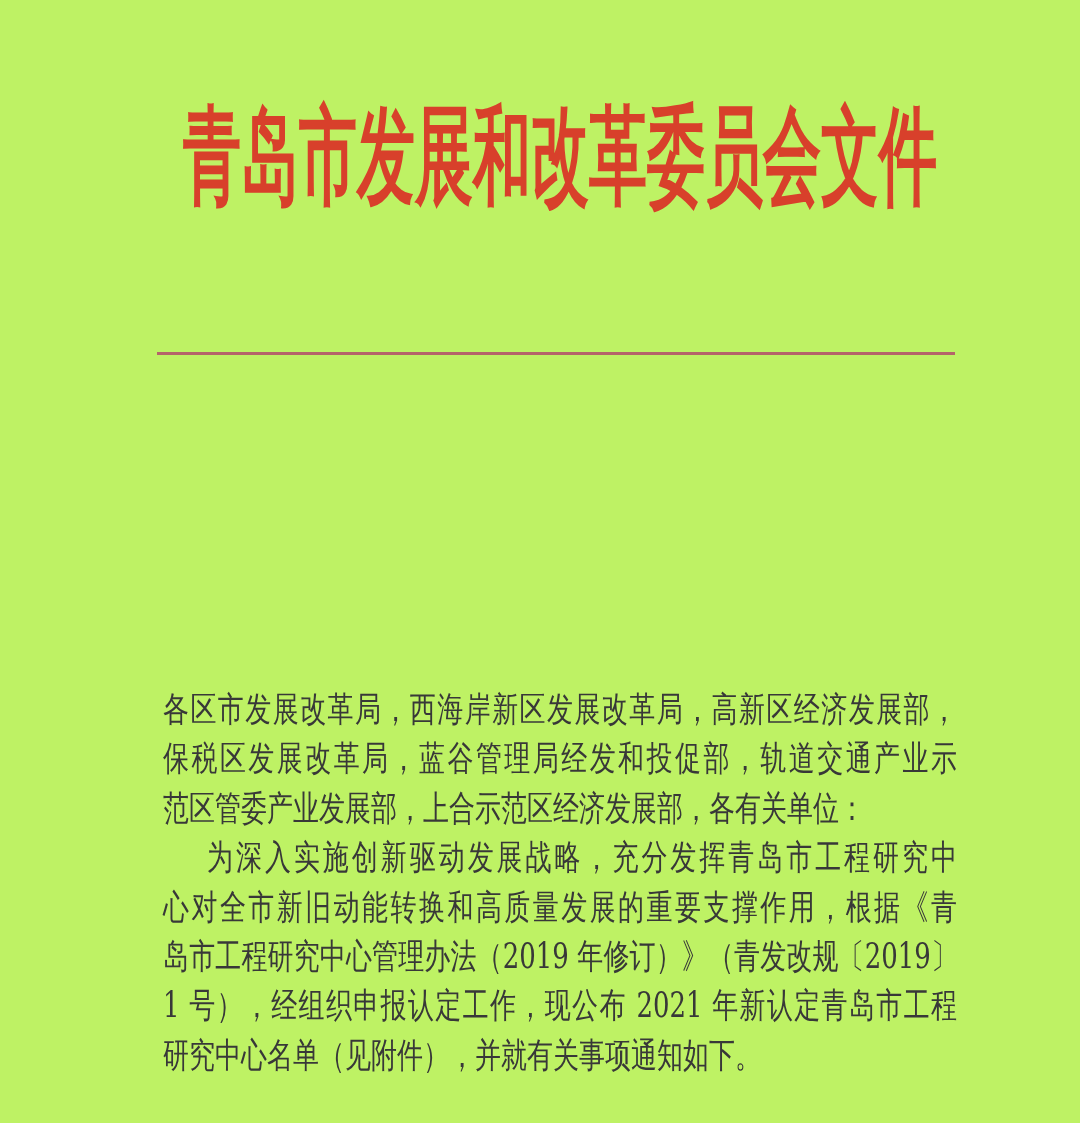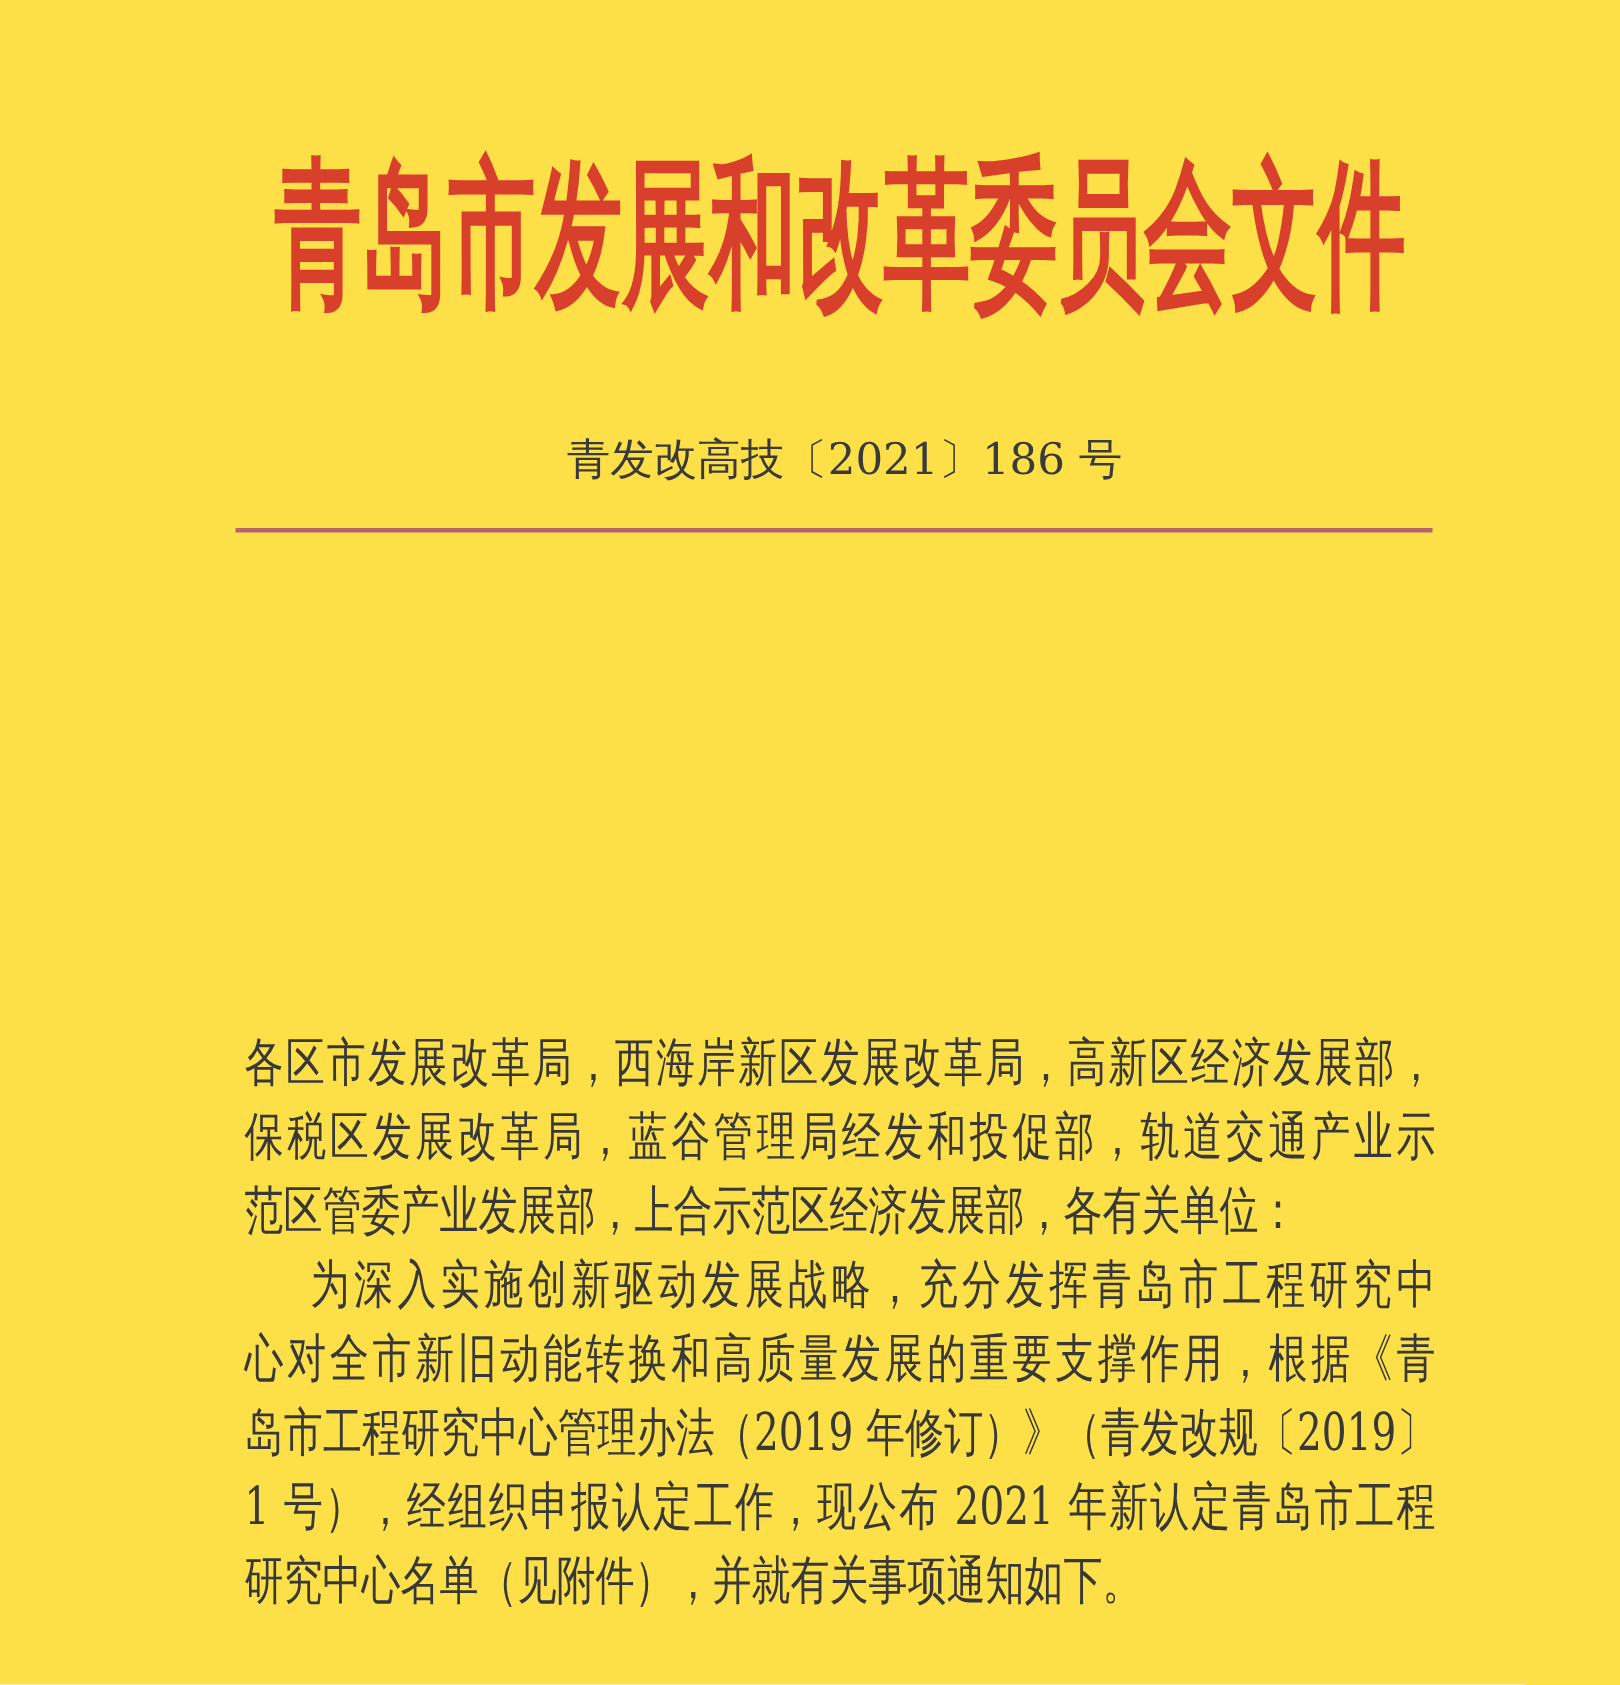--- a/index.html
+++ b/index.html
@@ -93,25 +93,24 @@
     text-align-last: left;
   }
   .indent {
     padding-left: 44px;
     box-sizing: border-box;
   }
 </style>
 </head>
 <body>
 
-<div class="page" style="background: #fde047;">
+<div class="page" style="background: #bef264;">
 
   <div class="header-title" style="color: rgb(216, 64, 43);">青岛市发展和改革委员会文件</div>
 
-  <div class="doc-number" style="color: rgb(58, 58, 58);">青发改高技〔2021〕186 号</div>
 
   <div class="red-rule" style="background: rgb(180, 100, 106);"></div>
 
 
   <div class="doc-body" style="color: rgb(56, 56, 56);">
     <div>
       <div class="bline jline">各区市发展改革局，西海岸新区发展改革局，高新区经济发展部，</div>
       <div class="bline jline">保税区发展改革局，蓝谷管理局经发和投促部，轨道交通产业示</div>
       <div class="bline lline">范区管委产业发展部，上合示范区经济发展部，各有关单位：</div>
     </div>

